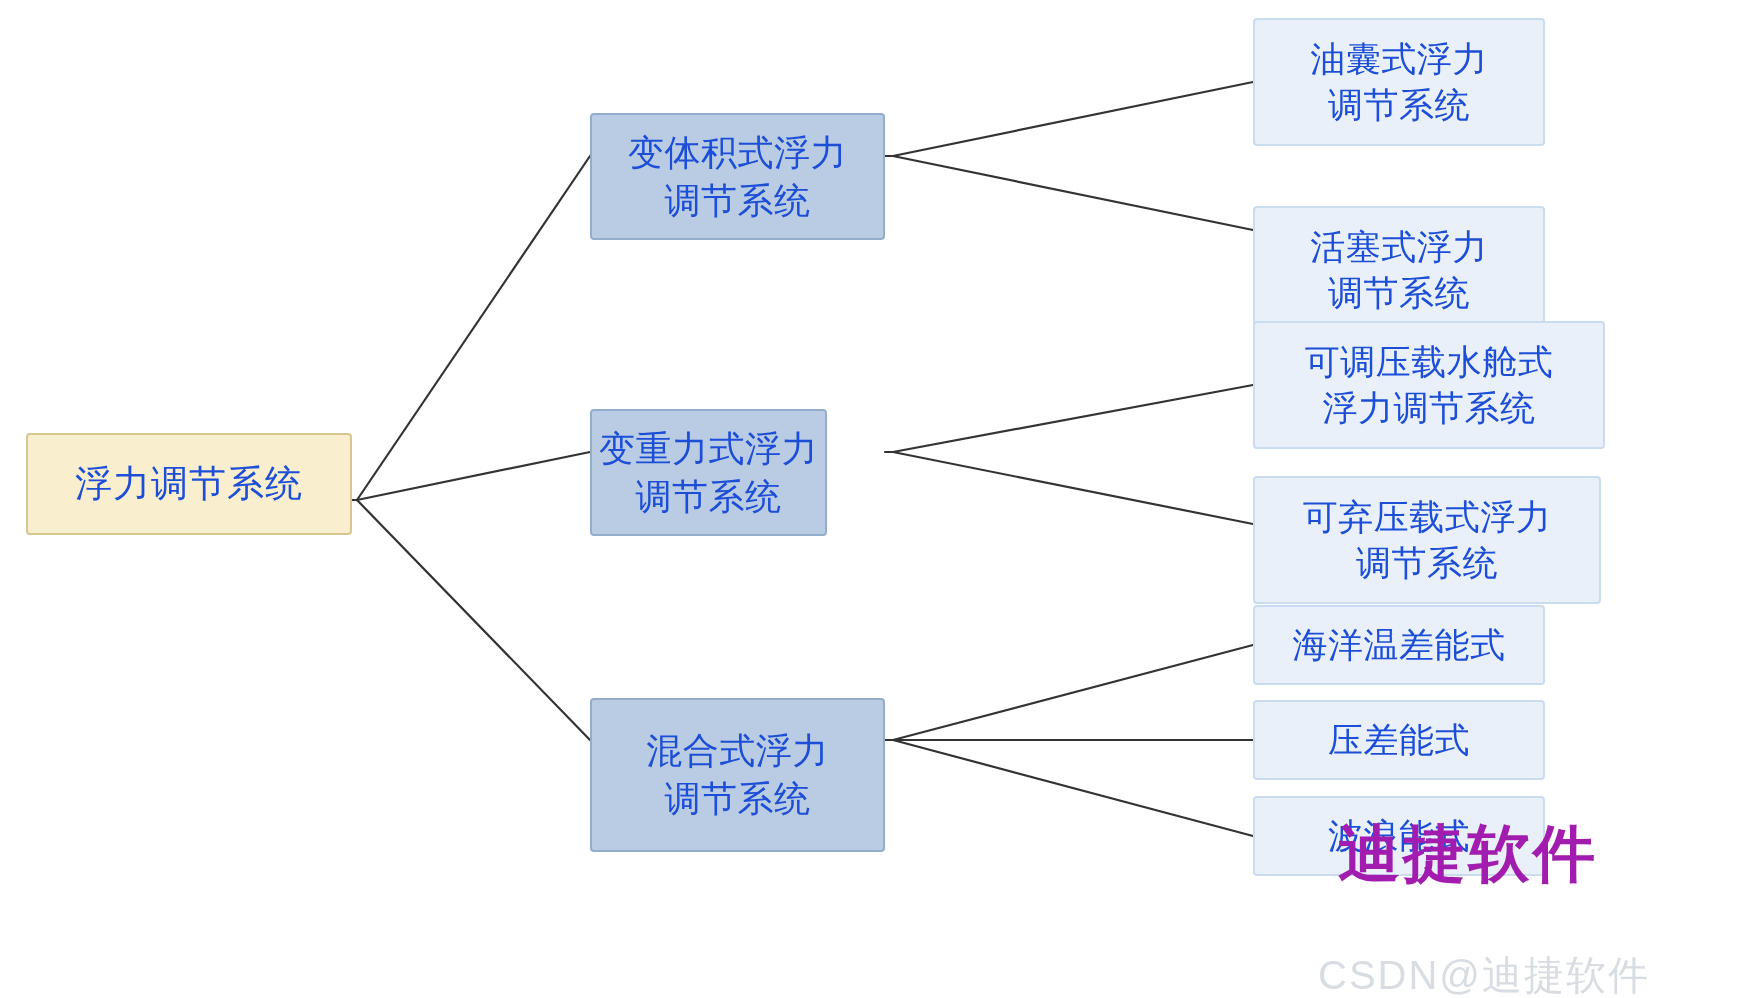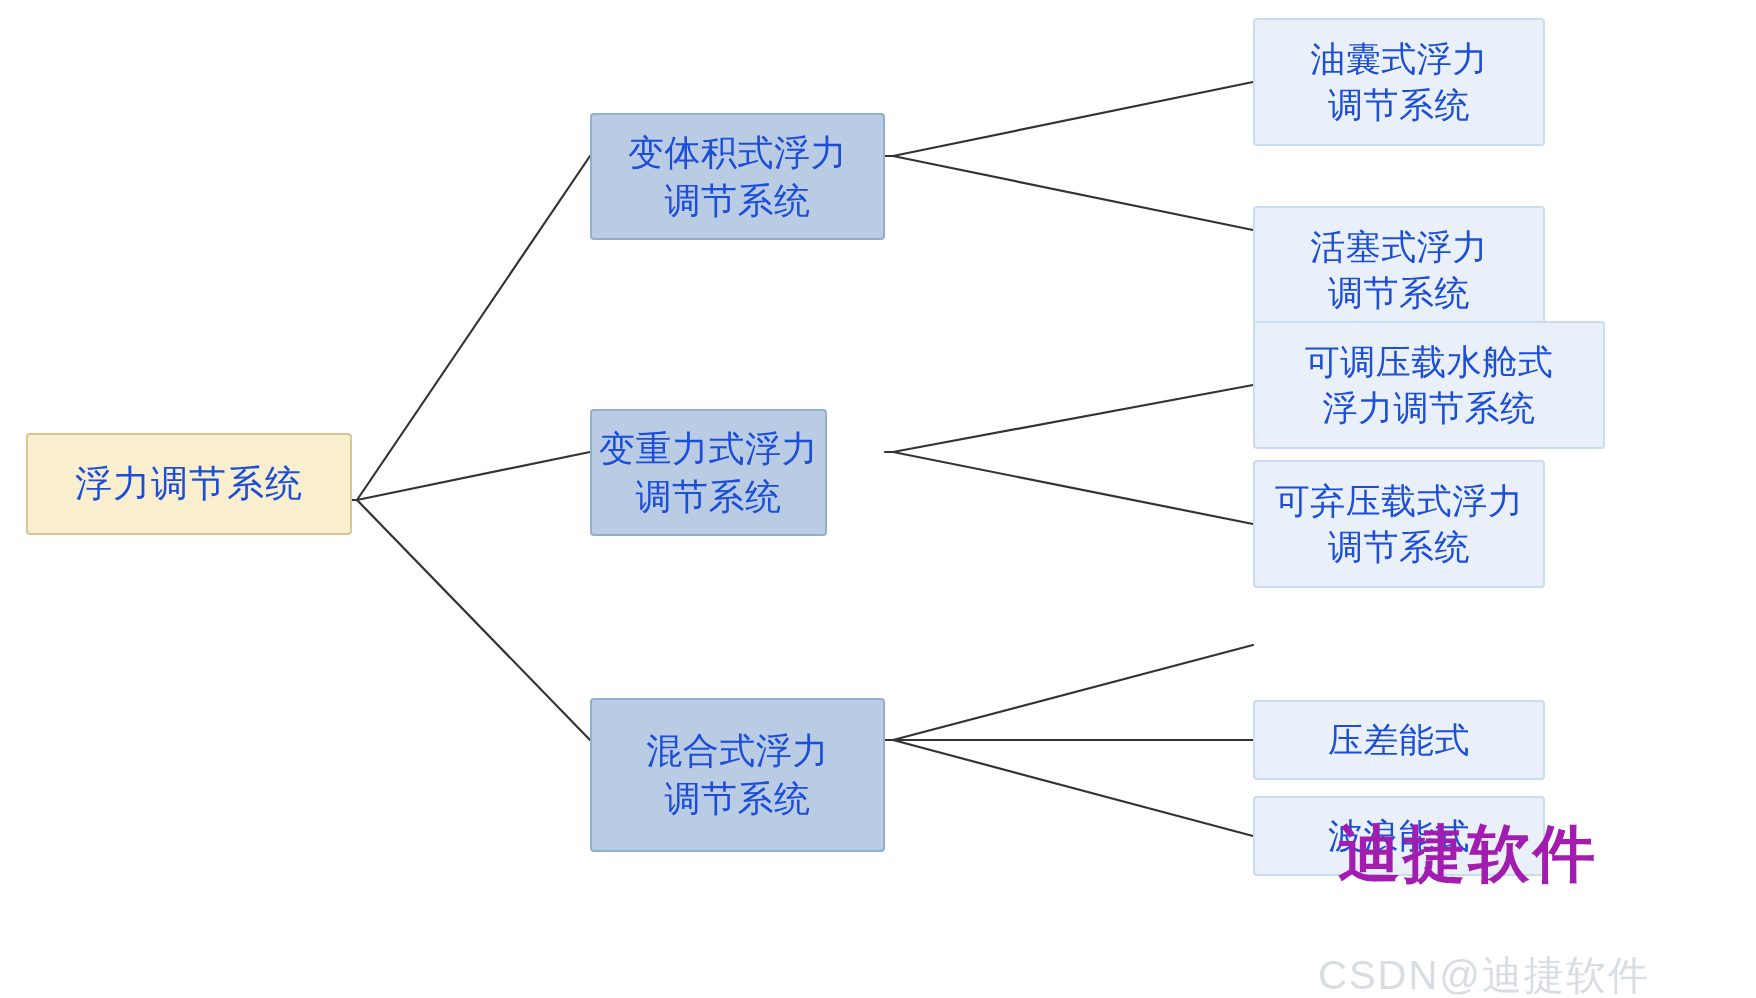--- a/index.html
+++ b/index.html
@@ -109,22 +109,23 @@
   <div class="node node-mid" style="left: 590px; top: 678px; width: 295px; height: 154px;">混合式浮力
 调节系统</div>
 
   <div class="node node-leaf" style="left: 1253px; top: 18px; width: 292px; height: 128px;">油囊式浮力
 调节系统</div>
   <div class="node node-leaf" style="left: 1253px; top: 166px; width: 292px; height: 128px; margin-top: 40px;">活塞式浮力
 调节系统</div>
 
   <div class="node node-leaf" style="left: 1253px; top: 321px; width: 352px; height: 128px;">可调压载水舱式
 浮力调节系统</div>
-  <div class="node node-leaf" style="left: 1253px; top: 460px; width: 292px; height: 128px;">可弃压载式浮力
+  <div class="node node-leaf" style="left: 1253px; top: 476px; width: 348px; height: 128px;">可弃压载式浮力
 调节系统</div>
 
+  <div class="node node-leaf" style="left: 1253px; top: 605px; width: 292px; height: 80px;">海洋温差能式</div>
   <div class="node node-leaf" style="left: 1253px; top: 796px; width: 292px; height: 80px;">波浪能式</div>
   <div class="node node-leaf" style="left: 1253px; top: 700px; width: 292px; height: 80px;">压差能式</div>
 
   <div class="watermark-logo" style="left: 1338px; top: 812px;">迪捷软件</div>
   <div class="watermark-text" style="left: 1318px; top: 948px;">CSDN@迪捷软件</div>
 
 </div>
 
 </body></html>

